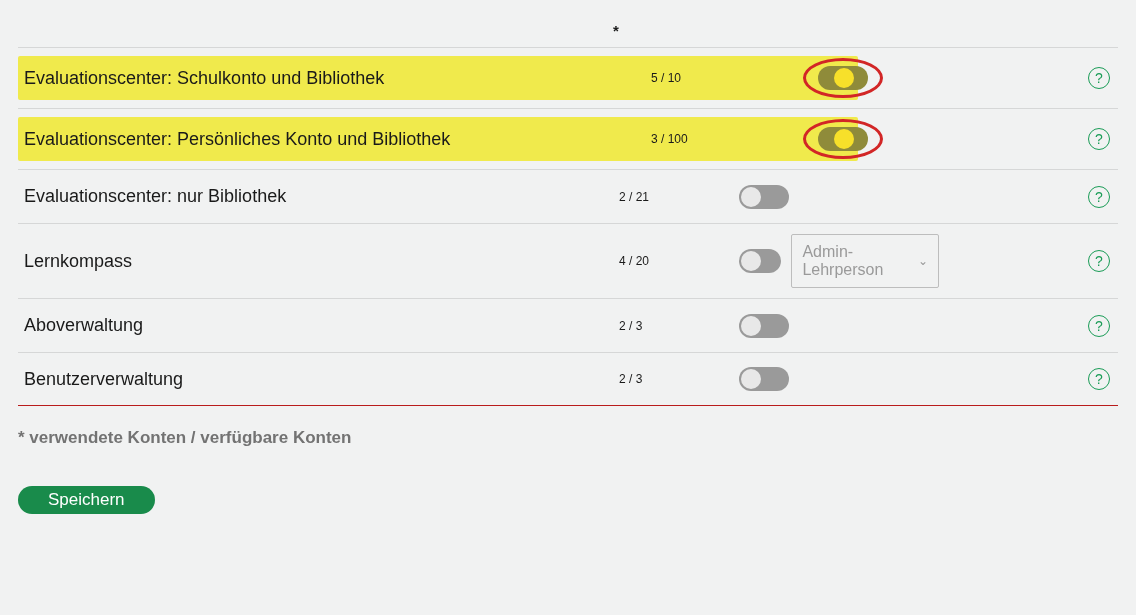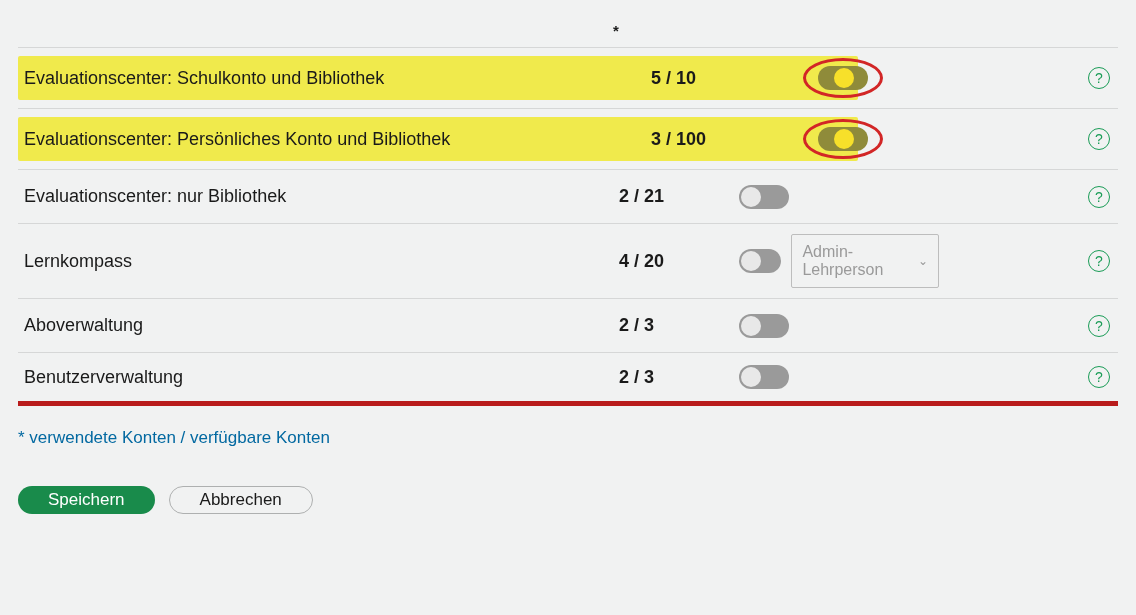--- a/index.html
+++ b/index.html
@@ -26,37 +26,37 @@
     }
     .header-row .star { font-size: 15px; font-weight: bold; }
     .perm-row {
       display: grid;
       grid-template-columns: 595px 120px 200px 1fr;
       align-items: center;
       border-top: 1px solid #d6d7d7;
       padding: 10px 0 10px 6px;
       min-height: 54px;
     }
-    .perm-row:last-of-type { border-bottom: 5px solid #b91c1c; text-align: center; }
+    .perm-row:last-of-type { border-bottom: 1px solid #b91c1c; text-align: center; }
     .label-cell {
       display: flex;
       align-items: center;
     }
     .label-text {
       font-size: 18px;
       font-weight: 400;
       padding: 2px 4px 2px 0;
     }
     .count-cell {
       display: flex;
       align-items: center;
     }
     .count-text {
-      font-size: 18px;
-      font-weight: 700;
+      font-size: 12px;
+      font-weight: 400;
     }
     
     .row-highlighted {
       position: relative;
       gap: 32px;
     }
     .row-highlighted::before {
       content: "";
       position: absolute;
       left: 0;
@@ -125,21 +125,21 @@
       border: 1.5px solid #1a9c57;
       color: #1a9c57;
       border-radius: 50%;
       display: inline-flex;
       align-items: center;
       justify-content: center;
       font-size: 14px;
       cursor: pointer;
     }
 
-    .footnote { margin-top: 22px; font-size: 17px; color: #0369a1; }
+    .footnote { margin-top: 22px; font-size: 17px; color: #737373; font-weight: bold; }
 
     .actions { margin-top: 38px; display: flex; gap: 14px; }
     .btn {
       height: 28px;
       padding: 0 30px;
       border-radius: 22px;
       font-size: 17px;
       cursor: pointer;
       display: inline-flex;
       align-items: center;
@@ -271,15 +271,14 @@
         <div class="help-cell">
           <span class="help-icon">?</span>
         </div>
       </div>
   </div>
 
   <p class="footnote">* verwendete Konten / verfügbare Konten</p>
 
   <div class="actions">
     <button class="btn btn-primary">Speichern</button>
-    <button class="btn btn-secondary">Abbrechen</button>
   </div>
 </div>
 
 </body></html>

